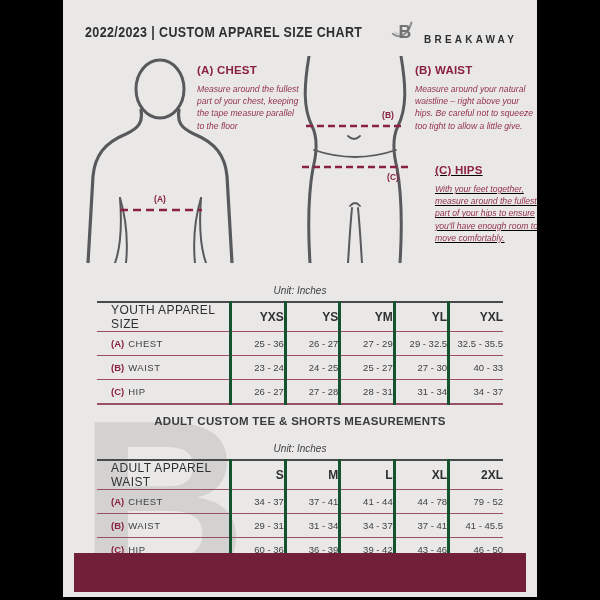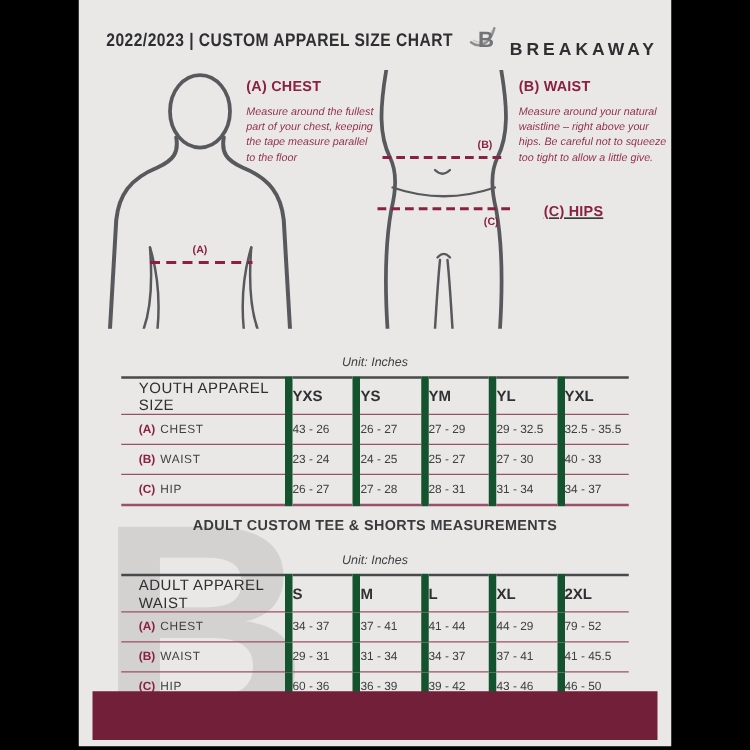--- a/index.html
+++ b/index.html
@@ -5,39 +5,39 @@
   html,body{margin:0;padding:0;width:600px;height:600px;background:#000;overflow:hidden;
     font-family:"Liberation Sans",sans-serif;-webkit-font-smoothing:antialiased;}
   .page{position:relative;width:474px;height:597px;margin:0 auto;background:#e9e8e7;overflow:hidden;}
   .watermark{position:absolute;left:16px;top:398px;font-size:232px;line-height:.9;font-weight:700;
     color:rgba(110,110,112,.18);z-index:0;letter-spacing:-4px;}
   .content{position:relative;z-index:1;}
   
   .hdr{display:flex;justify-content:space-between;align-items:center;padding:18px 20px 0 22px;height:26px;margin-bottom:12px;}
   .hdr-title{font-size:13px;font-weight:700;color:#2e2f31;letter-spacing:.4px;transform:scale(.96,1.12);transform-origin:left center;white-space:nowrap;}
   .brand{display:flex;align-items:center;gap:6px;}
-  .brand-name{font-size:14px;font-weight:700;color:#2e2f31;letter-spacing:3.2px;margin-top:16px;}
+  .brand-name{font-size:10px;font-weight:700;color:#2e2f31;letter-spacing:3.2px;margin-top:16px;}
   
   .guide{position:relative;height:213px;}
   .torso-upper{position:absolute;left:20px;top:0;}
   .torso-lower{position:absolute;left:237px;top:0;}
   .g-block{position:absolute;}
   .g-chest{left:134px;top:8px;width:102px;}
   .g-waist{left:352px;top:8px;width:118px;}
   .g-hips{left:372px;top:108px;width:118px;text-decoration:underline;}
   .g-head{font-size:11.5px;font-weight:700;color:#8a2042;margin-bottom:7px;letter-spacing:.2px;}
   .g-text{font-size:8.6px;font-style:italic;color:#93314e;line-height:1.42;}
   
   .sec-title{text-align:center;font-size:11.5px;font-weight:700;color:#3a3b3d;letter-spacing:.3px;margin-top:9px;}
   .sec-unit{text-align:center;font-size:10px;font-style:italic;color:#3f4043;margin-top:16px;}
   
   .table-wrap{width:406px;margin:5px auto 0;}
   table{width:100%;border-collapse:collapse;table-layout:fixed;}
   col.c-label{width:33%;}
-  th,td{border-left:6px solid #14532d;font-size:9.5px;color:#3f4043;text-align:left;padding:0;}
+  th,td{border-left:3px solid #14532d;font-size:9.5px;color:#3f4043;text-align:right;padding:0;}
   th{height:25px;font-weight:700;font-size:12px;color:#2f3032;}
   td{height:23px;}
   th:first-child,td:first-child{border-left:none;text-align:left;padding-left:14px;font-weight:400;letter-spacing:.4px;}
   thead tr{border-top:2px solid #48494b;border-bottom:1px solid #9a5068;}
   tbody tr{border-bottom:1px solid #9a5068;}
   tbody tr:last-child{border-bottom:2px solid #9a5068;}
   td .k{font-weight:700;color:#8a2042;margin-right:4px;letter-spacing:0;}
   td .lbl{letter-spacing:.5px;}
   .adult{margin-top:10px;}
   
@@ -101,20 +101,21 @@
         <text x="93" y="124" text-anchor="middle" font-size="8.5" font-weight="700" fill="#8a2042" font-family="Liberation Sans, sans-serif">(C)</text>
       </svg>
 
       <div class="g-block g-waist">
         <div class="g-head">(B) WAIST</div>
         <div class="g-text">Measure around your natural waistline – right above your hips. Be careful not to squeeze too tight to allow a little give.</div>
       </div>
 
       <div class="g-block g-hips">
         <div class="g-head">(C) HIPS</div>
+        <div class="g-text">With your feet together, measure around the fullest part of your hips to ensure you'll have enough room to move comfortably.</div>
       </div>
     </div>
 
     <div>
       <div class="sec-unit">Unit: Inches</div>
       <div class="table-wrap">
         <table>
           <colgroup>
               <col class="c-label">
               <col>
@@ -129,21 +130,21 @@
               <th>YXS</th>
               <th>YS</th>
               <th>YM</th>
               <th>YL</th>
               <th>YXL</th>
             </tr>
           </thead>
           <tbody>
             <tr>
               <td><span class="k">(A)</span><span class="lbl">CHEST</span></td>
-              <td>43 - 26</td>
+              <td>25 - 36</td>
               <td>26 - 27</td>
               <td>27 - 29</td>
               <td>29 - 32.5</td>
               <td>32.5 - 35.5</td>
             </tr>
             <tr>
               <td><span class="k">(B)</span><span class="lbl">WAIST</span></td>
               <td>23 - 24</td>
               <td>24 - 25</td>
               <td>25 - 27</td>
@@ -185,21 +186,21 @@
               <th>XL</th>
               <th>2XL</th>
             </tr>
           </thead>
           <tbody>
             <tr>
               <td><span class="k">(A)</span><span class="lbl">CHEST</span></td>
               <td>34 - 37</td>
               <td>37 - 41</td>
               <td>41 - 44</td>
-              <td>44 - 29</td>
+              <td>44 - 78</td>
               <td>79 - 52</td>
             </tr>
             <tr>
               <td><span class="k">(B)</span><span class="lbl">WAIST</span></td>
               <td>29 - 31</td>
               <td>31 - 34</td>
               <td>34 - 37</td>
               <td>37 - 41</td>
               <td>41 - 45.5</td>
             </tr>

